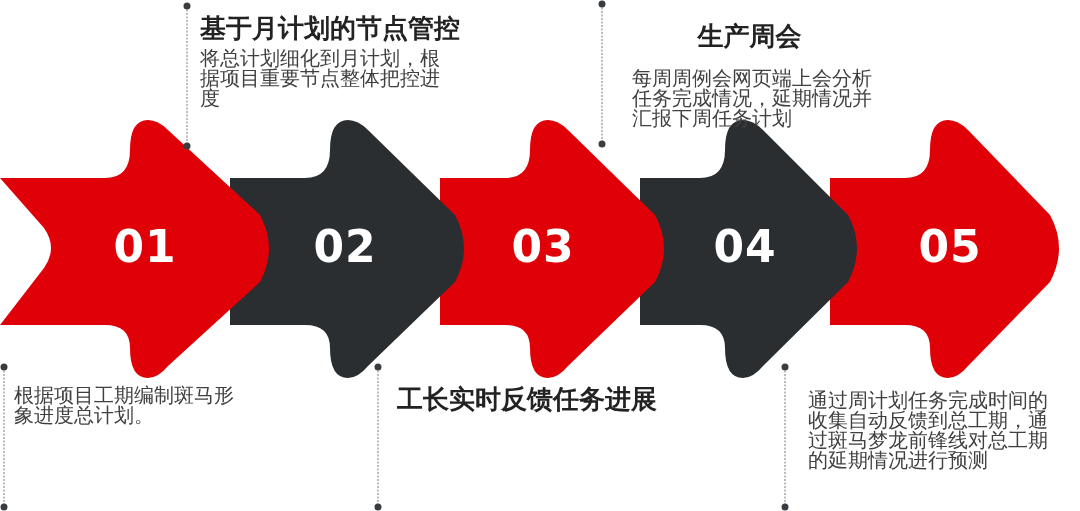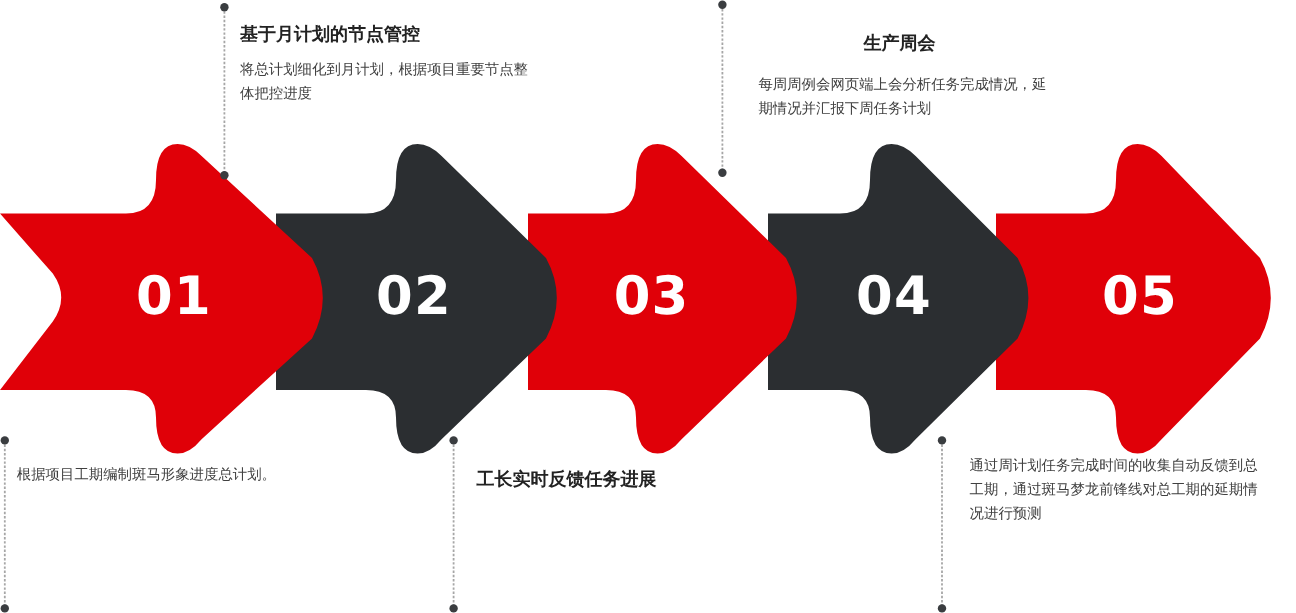--- a/index.html
+++ b/index.html
@@ -4,22 +4,22 @@
 <style>
   html, body { margin: 0; padding: 0; background: #ffffff; }
   body { width: 1080px; height: 511px; position: relative; overflow: hidden;
          font-family: "DejaVu Sans", "Liberation Sans", sans-serif; }
   #canvas { position: absolute; left: 0; top: 0; width: 1080px; height: 511px; }
   .num { font-family: "DejaVu Sans", sans-serif; font-weight: bold; font-size: 44px;
          fill: #ffffff; text-anchor: middle; dominant-baseline: middle; letter-spacing: 1px; }
   .conn-line { stroke: #a6a6a6; stroke-width: 1.5; stroke-dasharray: 2 1.5; }
   .conn-dot { fill: #3a3d40; }
   .card { position: absolute; color: #262626; }
-  .card .title { font-weight: bold; font-size: 15px; line-height: 28px; color: #222222; white-space: nowrap; }
-  .card .desc { font-size: 12px; line-height: 20px; color: #404040; }
+  .card .title { font-weight: bold; font-size: 26px; line-height: 28px; color: #222222; white-space: nowrap; }
+  .card .desc { font-size: 20px; line-height: 20px; color: #404040; }
 </style>
 </head>
 <body>
 
 <svg id="canvas" viewBox="0 0 1080 511" xmlns="http://www.w3.org/2000/svg">
 
   <path fill="#e00008" d="M 830 178 L 905 178 Q 930 178 930 150 Q 930 120 948 120 Q 958 120 968 130
            L 1050 215 Q 1068 248 1050 282 L 968 366 Q 958 378 948 378 Q 930 378 930 348
            Q 930 325 905 325 L 830 325 Z"></path>
 
@@ -73,26 +73,26 @@
   </g>
 </svg>
 
 <div class="card" style="left:200px; top:14px; width:260px;">
   <div class="title">基于月计划的节点管控</div>
   <div class="desc" style="margin-top:6px; width:250px;">将总计划细化到月计划，根据项目重要节点整体把控进度</div>
 </div>
 
 <div class="card" style="left:632px; top:22px; width:245px;">
   <div class="title" style="text-align:center; padding-right:10px;">生产周会</div>
-  <div class="desc" style="margin-top:10px; width:240px;">每周周例会网页端上会分析任务完成情况，延期情况并汇报下周任务计划</div>
+  <div class="desc" style="margin-top:20px; width:240px;font-family:Liberation Mono, monospace;">每周周例会网页端上会分析任务完成情况，延期情况并汇报下周任务计划</div>
 </div>
 
 <div class="card" style="left:14px; top:383px; width:240px;">
   <div class="desc" style="margin-top:2px; width:236px;">根据项目工期编制斑马形象进度总计划。</div>
 </div>
 
 <div class="card" style="left:397px; top:385px; width:250px;">
   <div class="title">工长实时反馈任务进展</div>
 </div>
 
 <div class="card" style="left:808px; top:378px; width:270px;">
-  <div class="desc" style="margin-top:0; width:240px;">通过周计划任务完成时间的收集自动反馈到总工期，通过斑马梦龙前锋线对总工期的延期情况进行预测</div>
+  <div class="desc" style="margin-top:12px; width:240px;font-family:Liberation Serif, serif;">通过周计划任务完成时间的收集自动反馈到总工期，通过斑马梦龙前锋线对总工期的延期情况进行预测</div>
 </div>
 
 </body></html>

